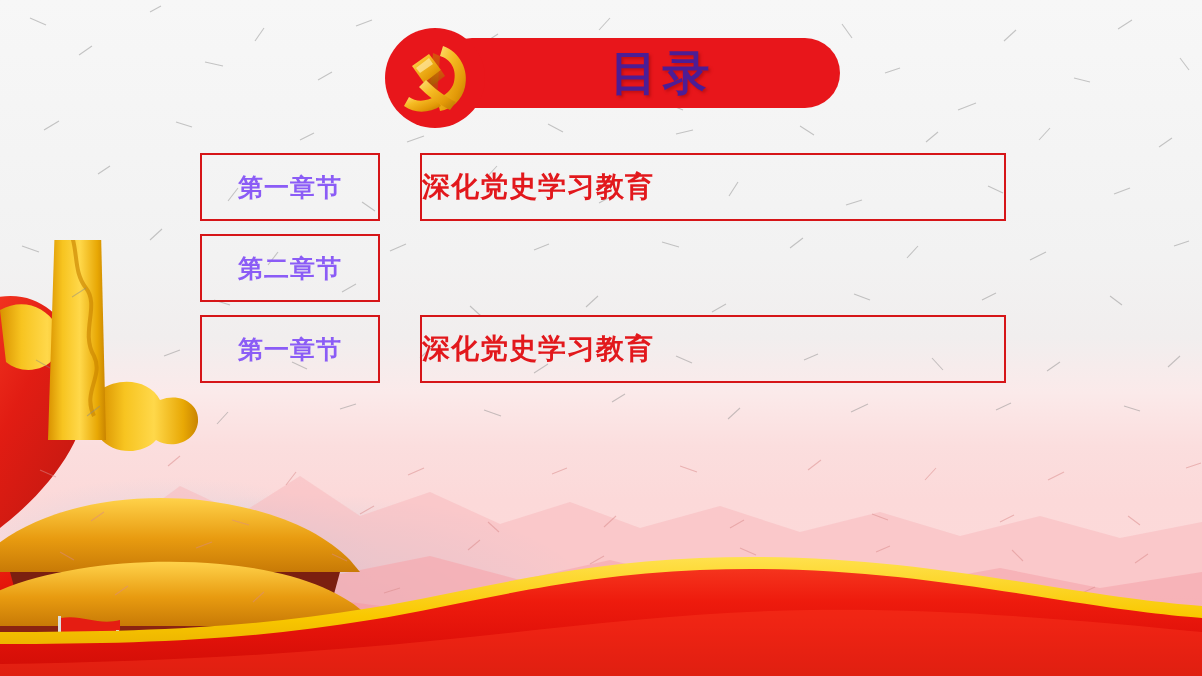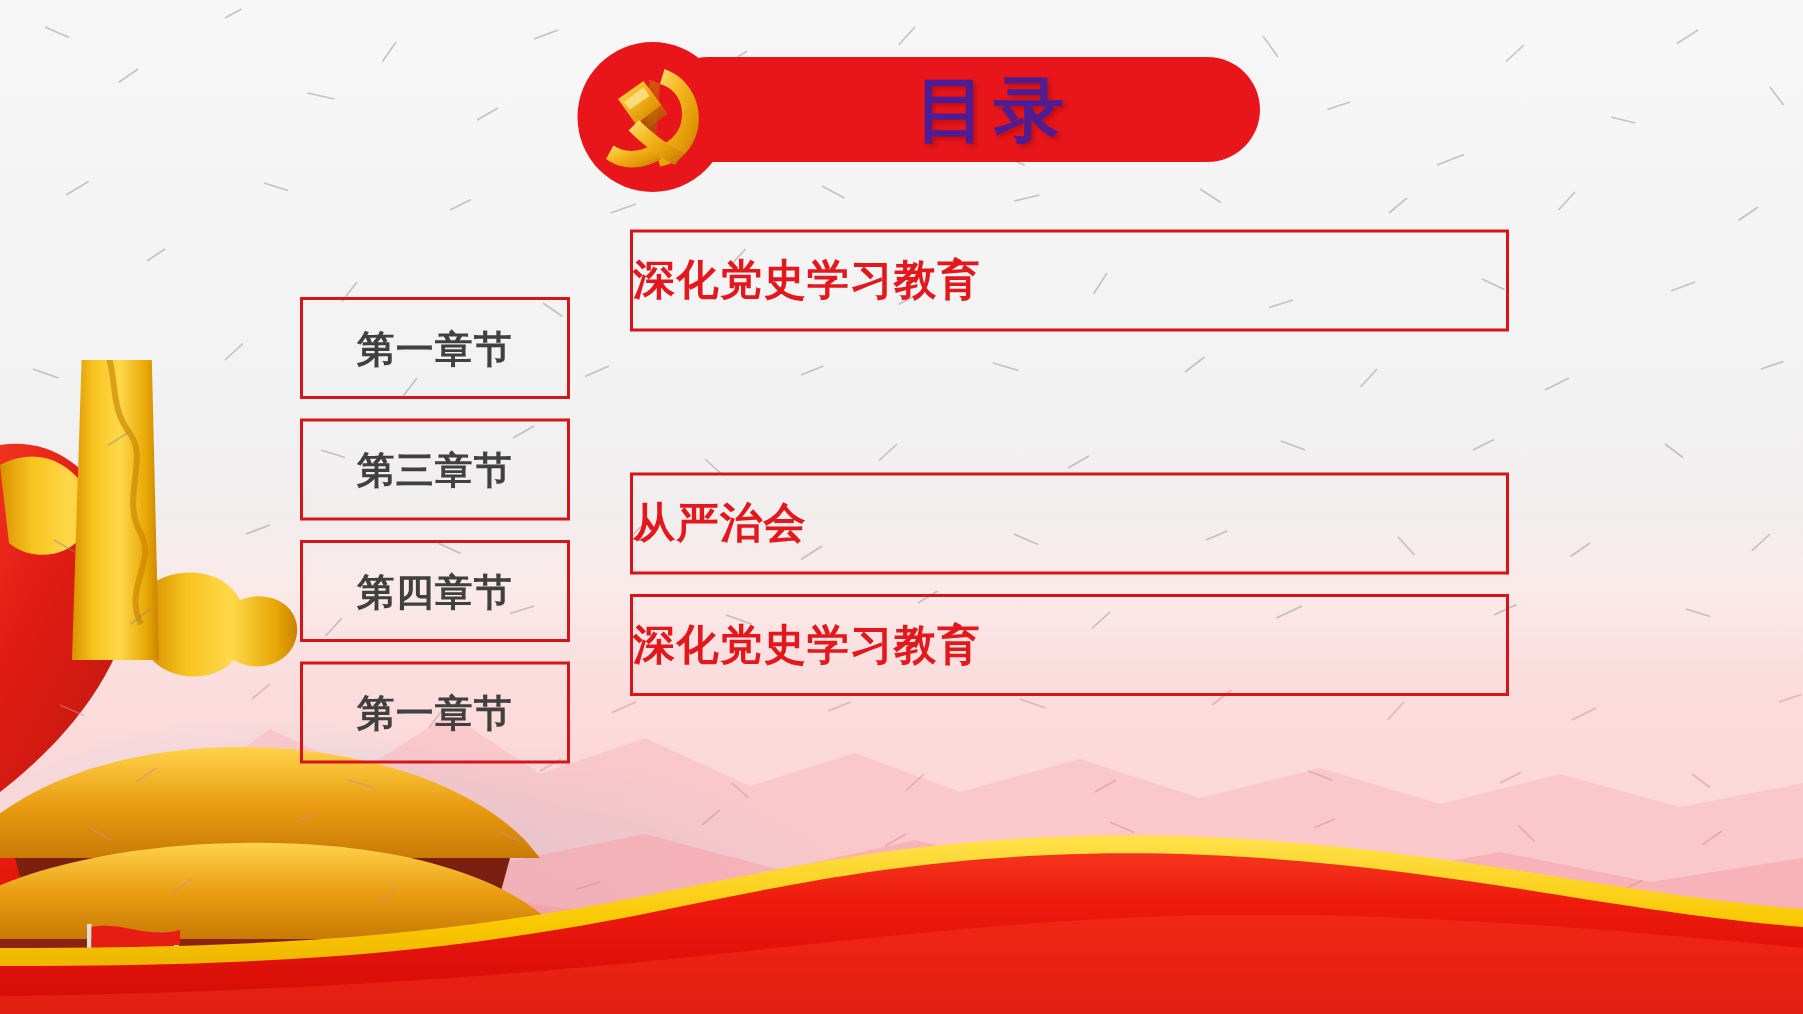--- a/index.html
+++ b/index.html
@@ -155,26 +155,25 @@
     position: absolute;
     left: 0;
     top: 0;
     width: 180px;
     height: 68px;
     box-sizing: border-box;
     border: 2px solid #d61518;
     display: flex;
     align-items: center;
     justify-content: center;
-    color: #404040;
+    color: #8b5cf6;
     font-size: 25px;
     font-weight: bold;
     letter-spacing: 1px;
     font-family: "DejaVu Sans", "Liberation Sans", sans-serif;
-    margin-top: 45px;
   }
   .toc-title {
     position: absolute;
     left: 220px;
     top: 0;
     width: 586px;
     height: 68px;
     box-sizing: border-box;
     border: 2px solid #d61518;
     display: flex;
@@ -465,27 +464,23 @@
 
   <div class="toc">
 
     <div class="toc-row">
       <div class="toc-num">第一章节</div>
       <div class="toc-title">深化党史学习教育</div>
     </div>
 
 
     <div class="toc-row">
-      <div class="toc-num">第三章节</div>
+      <div class="toc-num">第二章节</div>
     </div>
 
-    <div class="toc-row">
-      <div class="toc-num">第四章节</div>
-      <div class="toc-title">从严治会</div>
-    </div>
 
     <div class="toc-row">
       <div class="toc-num">第一章节</div>
       <div class="toc-title">深化党史学习教育</div>
     </div>
 
   </div>
 
 </div>
 

